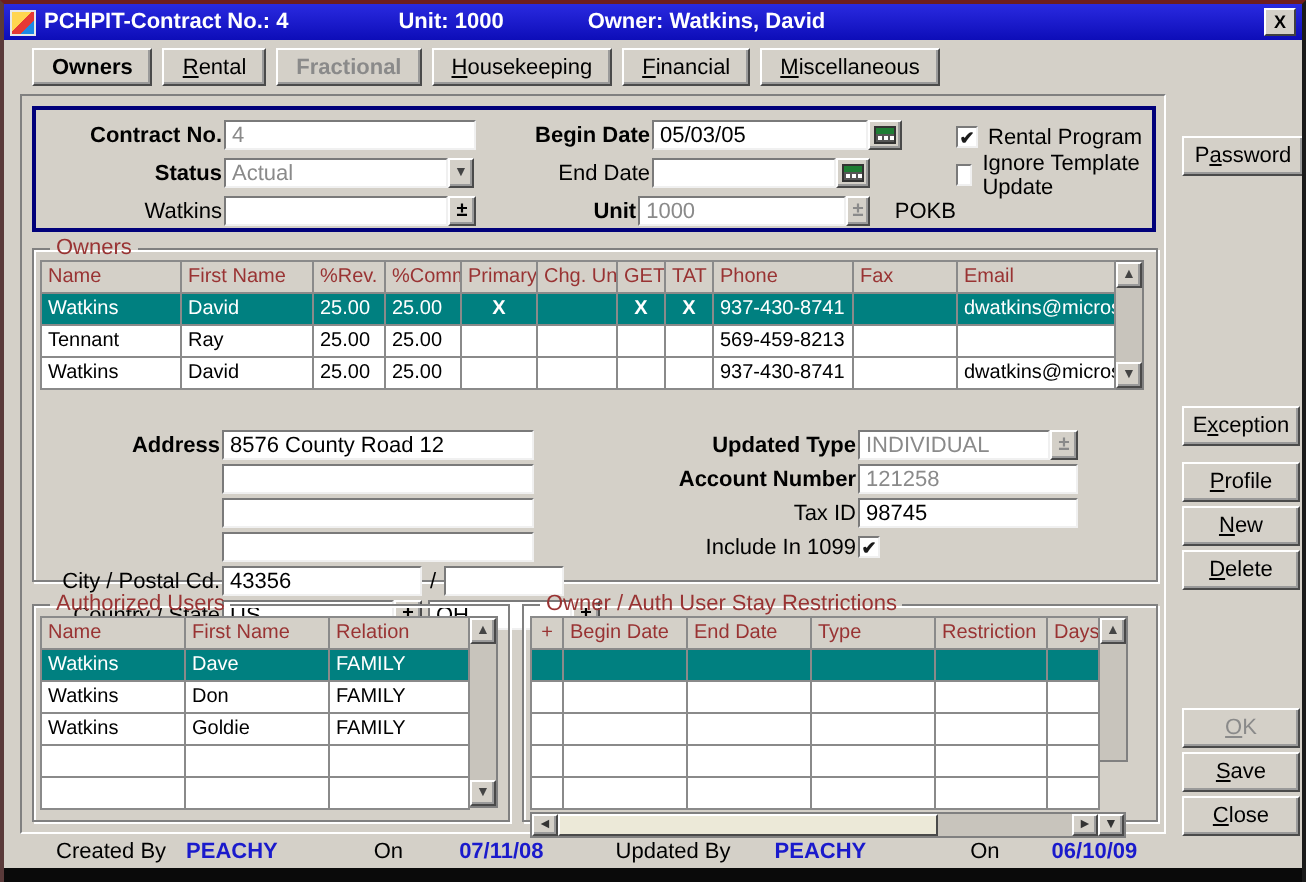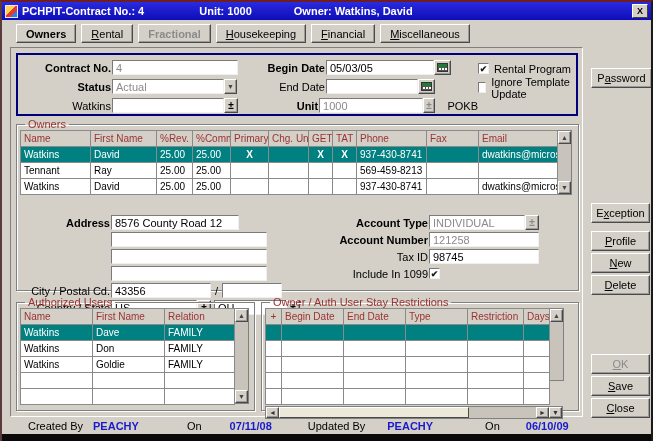--- a/index.html
+++ b/index.html
@@ -245,21 +245,21 @@
         <div class="vscroll" style="height:65px">
           <div class="raised arrow-btn" style="height:13px">▲</div>
           <div class="raised arrow-btn" style="height:13px">▼</div>
         </div>
       </div>
 
       <div class="addr-area">
         <div class="addr-left">
           <div class="addr-row">
             <span class="lbl b">Address</span>
-            <div class="sunken" style="width:128px">8576 County Road 12</div>
+            <div class="sunken" style="width:156px">8576 County Road 12</div>
           </div>
           <div class="addr-row">
             <span class="lbl"></span>
             <div class="sunken" style="width:156px"></div>
           </div>
           <div class="addr-row">
             <span class="lbl"></span>
             <div class="sunken" style="width:156px"></div>
           </div>
           <div class="addr-row">
@@ -275,21 +275,21 @@
           <div class="addr-row">
             <span class="lbl">Country / State</span>
             <div class="sunken" style="width:86px">US</div>
             <div class="raised lov-btn">±</div>
             <div class="sunken" style="width:72px;margin-left:3px">OH</div>
             <div class="raised lov-btn">±</div>
           </div>
         </div>
         <div class="acct-col">
           <div class="acct-row">
-            <span class="lbl b">Account Type</span>
+            <span class="lbl b">Updated Type</span>
             <div class="sunken disabled" style="width:96px">INDIVIDUAL</div>
             <div class="raised lov-btn disabled">±</div>
           </div>
           <div class="acct-row">
             <span class="lbl b">Account Number</span>
             <div class="sunken disabled" style="width:110px">121258</div>
           </div>
           <div class="acct-row">
             <span class="lbl">Tax ID</span>
             <div class="sunken" style="width:110px">98745</div>

